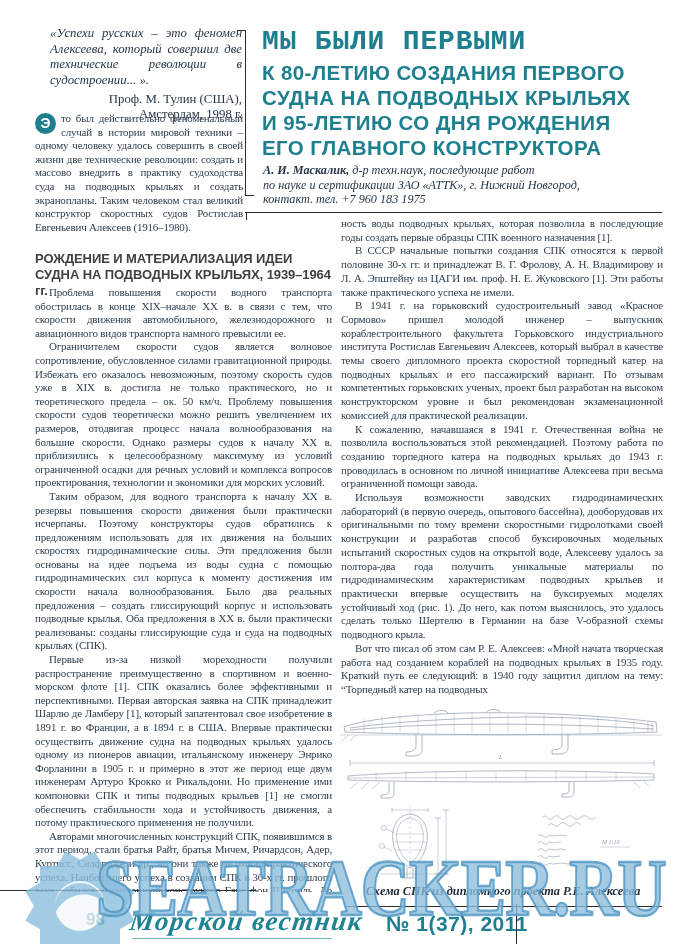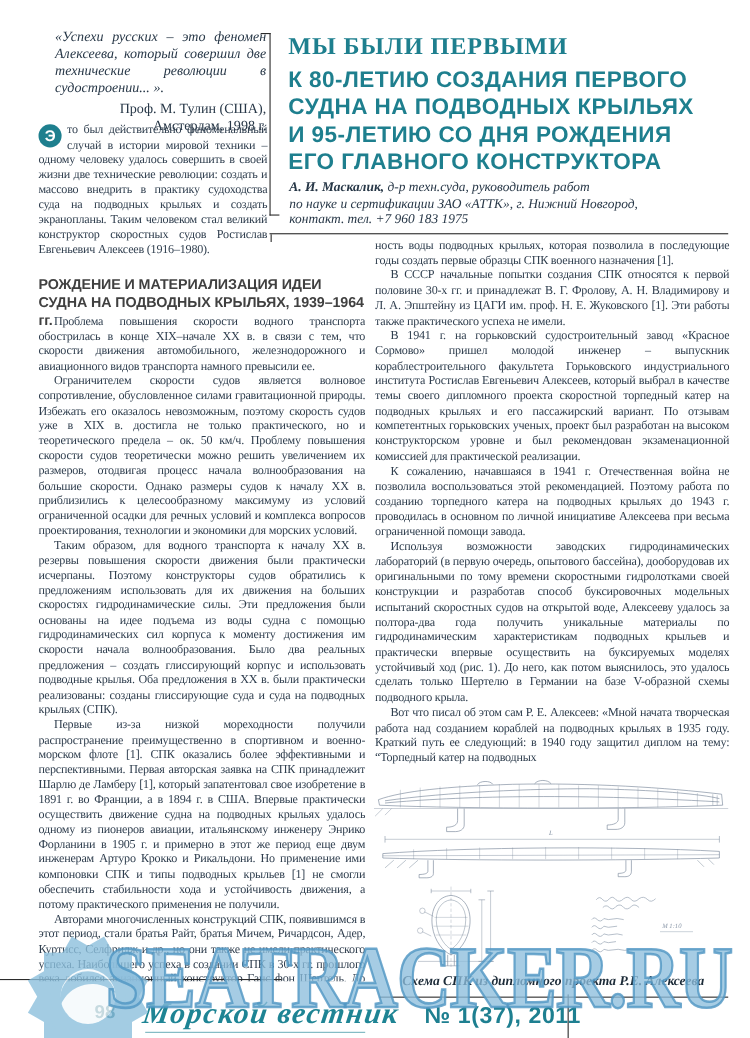--- a/index.html
+++ b/index.html
@@ -4,21 +4,21 @@
 <style>
   html,body{margin:0;padding:0;background:#e8e8e8;}
   #page{position:relative;width:682px;height:944px;background:#ffffff;overflow:hidden;
         font-family:"Liberation Serif",serif;color:#2f3e4e;}
   .abs{position:absolute;}
   
   .quote{font-style:italic;font-size:12.8px;line-height:15.5px;text-align:justify;color:#273747;}
   .quote-attr{font-style:normal;font-size:12.8px;line-height:15px;text-align:right;color:#273747;font-family:"Liberation Serif",serif;}
   .vrule{background:#2b2b2b;}
   .hrule{background:#2b2b2b;}
-  .title{font-family:Liberation Serif, serif;font-weight:800;font-size:22px;line-height:30px;
+  .title{font-family:Liberation Mono, monospace;font-weight:800;font-size:28px;line-height:30px;
          color:#1e7f8e;letter-spacing:0.8px;white-space:nowrap;}
   .subtitle{font-family:"Liberation Sans",sans-serif;font-weight:800;font-size:20.5px;line-height:25.5px;
          color:#1e7f8e;letter-spacing:0.4px;white-space:nowrap;}
   .author{font-style:italic;font-size:12.2px;line-height:14.5px;color:#273747;}
   .author b{font-style:italic;}
   
   .body-txt{font-size:11px;letter-spacing:-0.2px;text-align:justify;color:#2f3e4e;}
   .body-txt p{margin:0;text-indent:14px;line-height:13.6px;}
   .body-txt p.noindent{text-indent:0;}
   .rcol p{line-height:13.7px;}
@@ -59,21 +59,21 @@
   <div class="abs hrule" style="left:245px;top:212px;width:417px;height:1px;"></div>
   <div class="abs vrule" style="left:246px;top:213px;width:1px;height:7px;"></div>
 
   <div class="abs title" style="left:262px;top:27px;">МЫ БЫЛИ ПЕРВЫМИ</div>
   <div class="abs subtitle" style="left:262px;top:60px;">К 80-ЛЕТИЮ СОЗДАНИЯ ПЕРВОГО</div>
   <div class="abs subtitle" style="left:262px;top:85px;">СУДНА НА ПОДВОДНЫХ КРЫЛЬЯХ</div>
   <div class="abs subtitle" style="left:262px;top:110px;">И 95-ЛЕТИЮ СО ДНЯ РОЖДЕНИЯ</div>
   <div class="abs subtitle" style="left:262px;top:135px;">ЕГО ГЛАВНОГО КОНСТРУКТОРА</div>
 
   <div class="abs author" style="left:263px;top:163px;width:395px;">
-    <div><b>А. И. Маскалик,</b><span> д-р техн.суда, руководитель работ</span></div>
+    <div><b>А. И. Маскалик,</b><span> д-р техн.наук, последующие работ</span></div>
     <div>по науке и сертификации ЗАО «АТТК», г. Нижний Новгород,</div>
     <div>контакт. тел.  +7 960 183 1975</div>
   </div>
 
   <div class="abs dropcap-para" style="left:35px;top:112px;width:208px;">
     <span class="dropcap">Э</span><span>то был действительно феноменальный случай в истории мировой техники – одному человеку удалось совершить в своей жизни две технические революции: создать и массово внедрить в практику судоходства суда на подводных крыльях и создать экранопланы. Таким человеком стал великий конструктор скоростных судов Ростислав Евгеньевич Алексеев (1916–1980).</span>
   </div>
 
   <div class="abs sect-head" style="left:35px;top:251px;width:298px;">РОЖДЕНИЕ И МАТЕРИАЛИЗАЦИЯ ИДЕИ СУДНА НА ПОДВОДНЫХ КРЫЛЬЯХ, 1939–1964 гг.</div>
 

